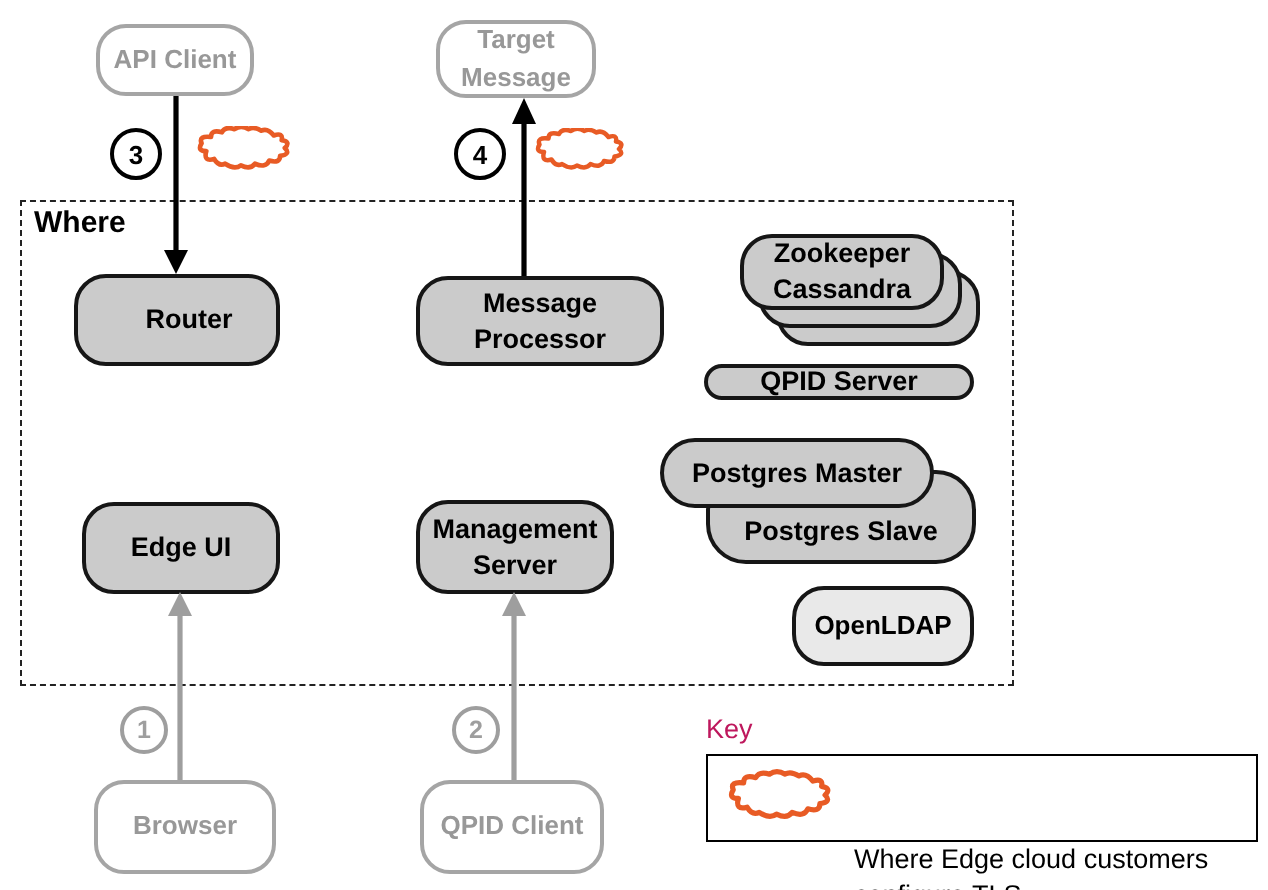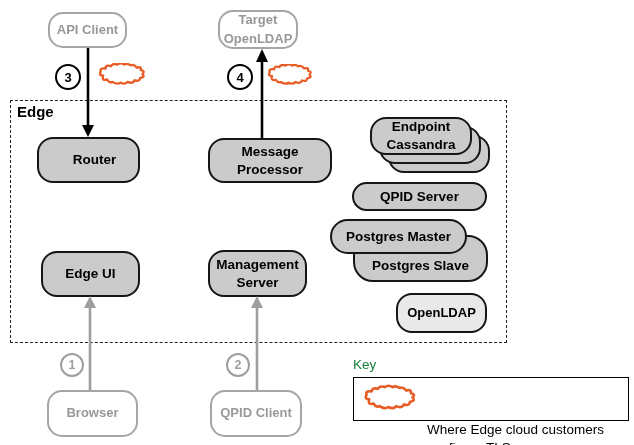--- a/index.html
+++ b/index.html
@@ -24,58 +24,58 @@
     position:absolute;box-sizing:border-box;background:#fff;border-radius:50%;
     display:flex;align-items:center;justify-content:center;font-weight:bold;z-index:6;
   }
   .step.black{border:2.5px solid #000;color:#000;font-size:13px;}
   .step.gray{border:2px solid #9e9e9e;color:#9e9e9e;font-size:12.5px;}
   .edge-zone{position:absolute;box-sizing:border-box;border:1.5px dashed #222;background:transparent;}
   .edge-label{position:absolute;font-weight:bold;font-size:15px;color:#000;}
   .overlay{position:absolute;left:0;top:0;z-index:5;pointer-events:none;}
   .cloud{position:absolute;z-index:6;}
   .cloud path{fill:#fff;stroke:var(--tls,#e85b25);stroke-width:3;stroke-linejoin:round;}
-  .key-title{position:absolute;font-size:13.5px;color:#15803d;}
+  .key-title{position:absolute;font-size:13.5px;color:#be185d;}
   .key-box{position:absolute;box-sizing:border-box;border:1.5px solid #000;background:#fff;}
   .key-text{position:absolute;font-size:13.5px;line-height:1.35;color:#000;}
   .slave{align-items:flex-end;padding-bottom:5px;border-radius:20px;}
   .pill{border-radius:18px;}
 </style>
 </head>
 <body>
 
 <div id="canvas">
 
   <div class="box external" style="left:48px;top:12px;width:79px;height:36px;">
     <span>API Client</span>
   </div>
   <div class="box external" style="left:218px;top:10px;width:80px;height:39px;">
     <span>Target
-OpenLDAP</span>
+Message</span>
   </div>
 
   <div class="edge-zone" style="left:10px;top:100px;width:497px;height:243px;"></div>
-  <div class="edge-label" style="left:17px;top:103px;">Edge</div>
+  <div class="edge-label" style="left:17px;top:103px;">Where</div>
 
   <div class="box internal" style="left:37px;top:137px;width:103px;height:46px;padding-left:12px;">
     <span>Router</span>
   </div>
   <div class="box internal" style="left:208px;top:138px;width:124px;height:45px;">
     <span>Message
 Processor</span>
   </div>
 
   <div class="box internal" style="left:388px;top:135px;width:102px;height:38px;"></div>
   <div class="box internal" style="left:379px;top:126px;width:102px;height:38px;"></div>
   <div class="box internal" style="left:370px;top:117px;width:102px;height:38px;">
-    <span>Endpoint
+    <span>Zookeeper
 Cassandra</span>
   </div>
 
-  <div class="box internal pill" style="left:352px;top:182px;width:135px;height:29px;">
+  <div class="box internal pill" style="left:352px;top:182px;width:135px;height:18px;">
     <span>QPID Server</span>
   </div>
 
   <div class="box internal slave" style="left:353px;top:235px;width:135px;height:47px;">
     <span>Postgres Slave</span>
   </div>
   <div class="box internal pill" style="left:330px;top:219px;width:137px;height:35px;">
     <span>Postgres Master</span>
   </div>
 

